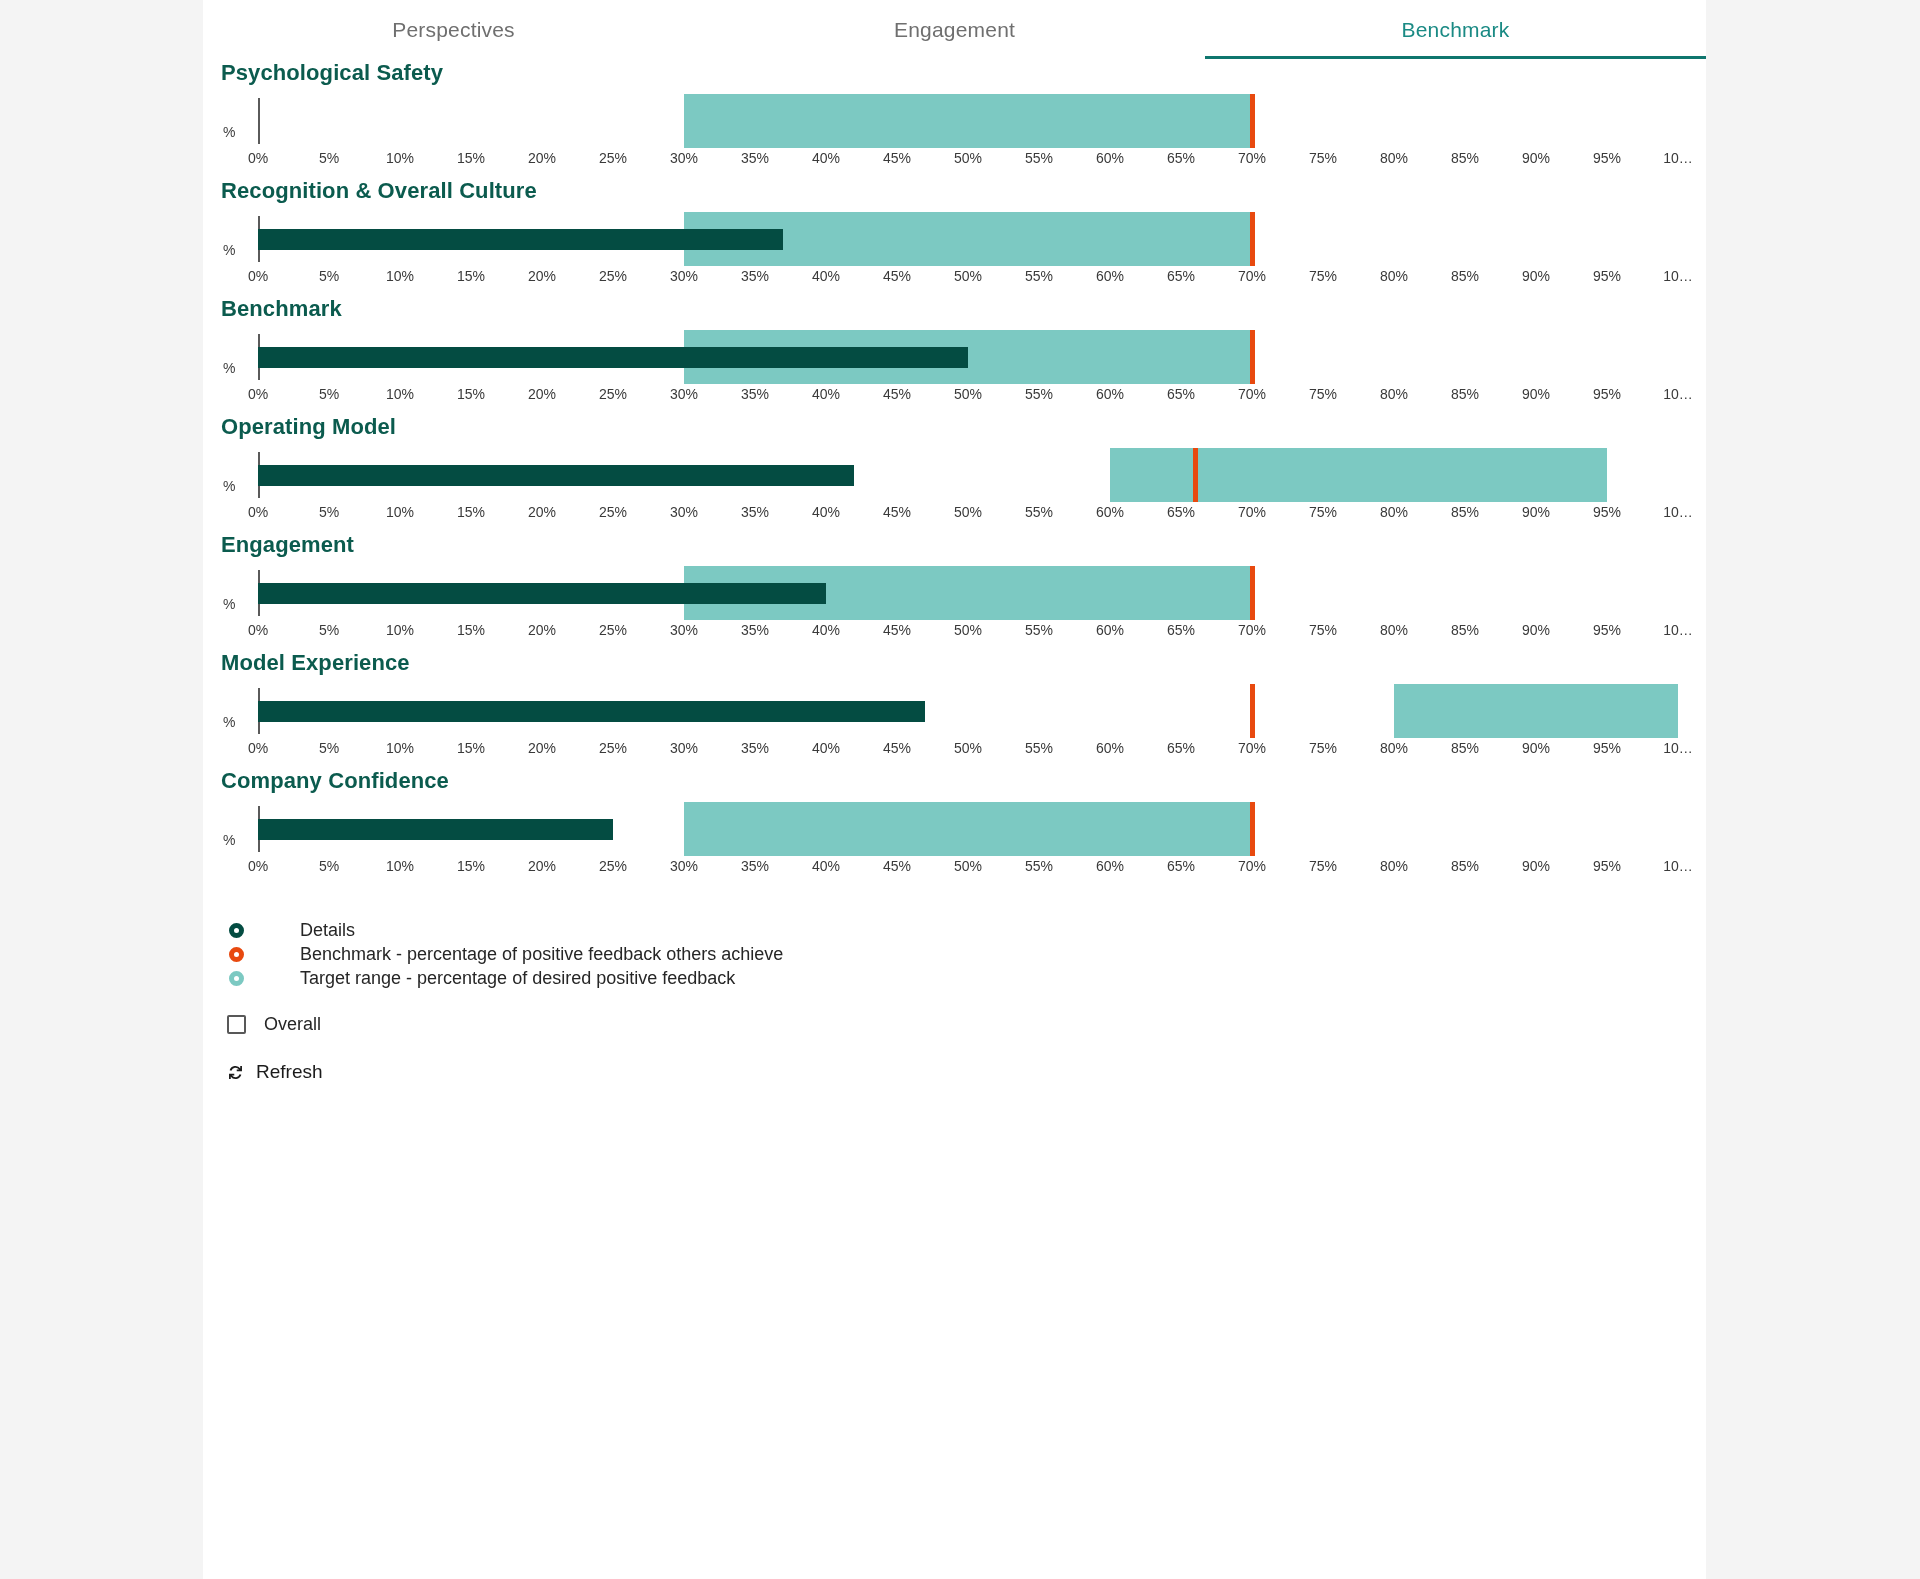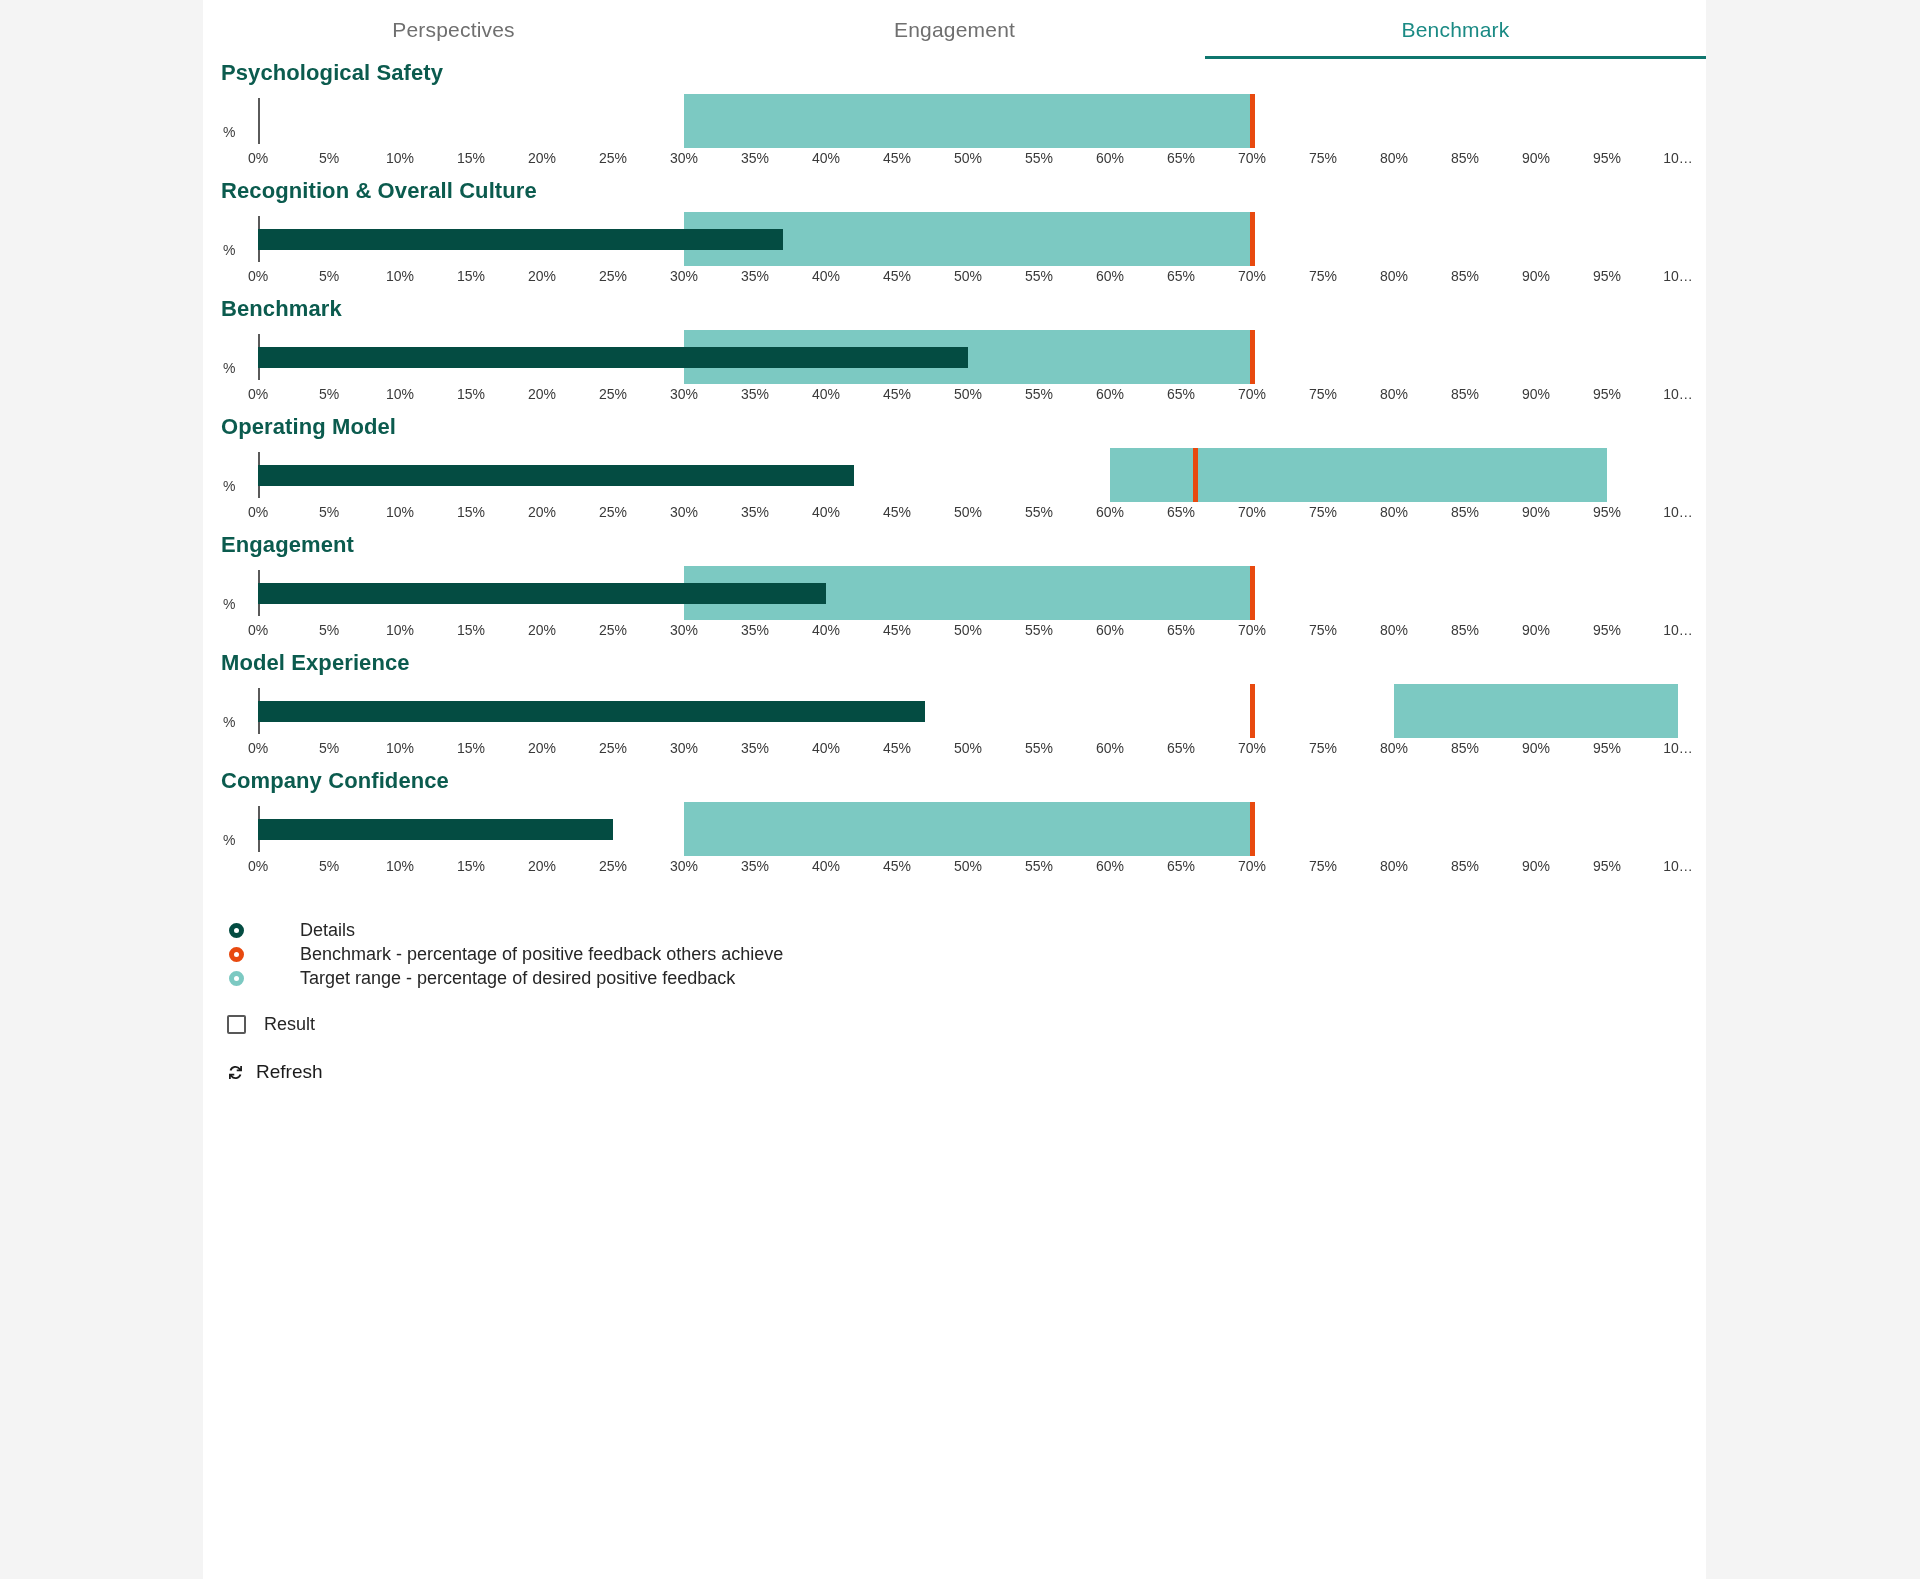--- a/index.html
+++ b/index.html
@@ -458,21 +458,21 @@
       <span class="legend-text">Benchmark - percentage of positive feedback others achieve</span>
     </div>
     <div class="legend-row">
       <span class="legend-dot range"></span>
       <span class="legend-text">Target range - percentage of desired positive feedback</span>
     </div>
   </div>
 
   <div class="details-row">
     <span class="checkbox"></span>
-    <span class="details-label">Result</span>
+    <span class="details-label">Overall</span>
   </div>
 
   <div class="refresh-row">
     <span class="refresh-icon">
       <svg width="21" height="21" viewBox="0 0 24 24" aria-hidden="true">
         <path fill="#1b1b1b" d="M17.6 7.5A7 7 0 0 0 5.3 9.4l2 .5A5 5 0 0 1 16 8.5h-2.6v2h6v-6h-2v2.3z"></path>
         <path fill="#1b1b1b" d="M6.4 16.5A7 7 0 0 0 18.7 14.6l-2-.5A5 5 0 0 1 8 15.5h2.6v-2h-6v6h2v-2.3z"></path>
       </svg>
     </span>
     <span class="refresh-label">Refresh</span>

